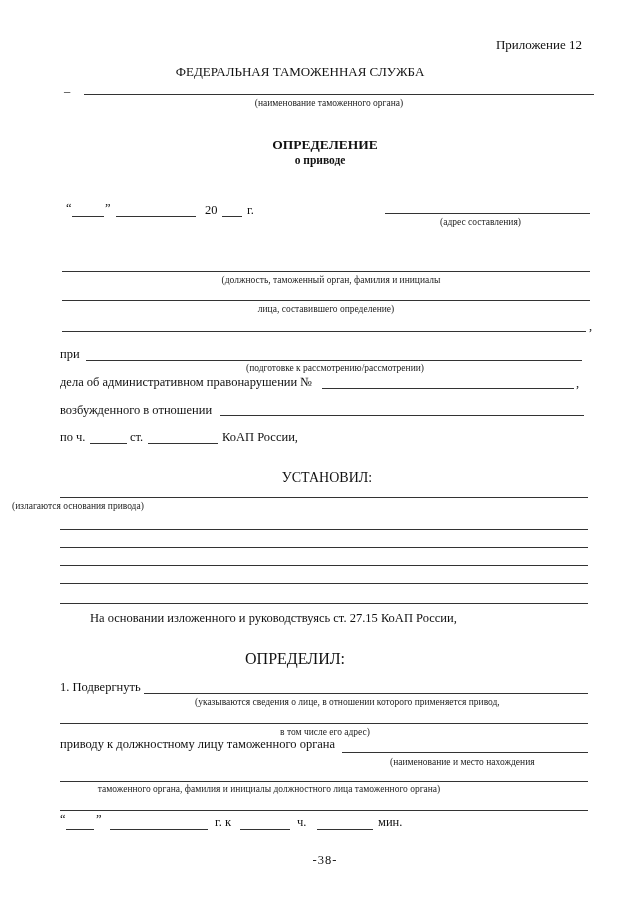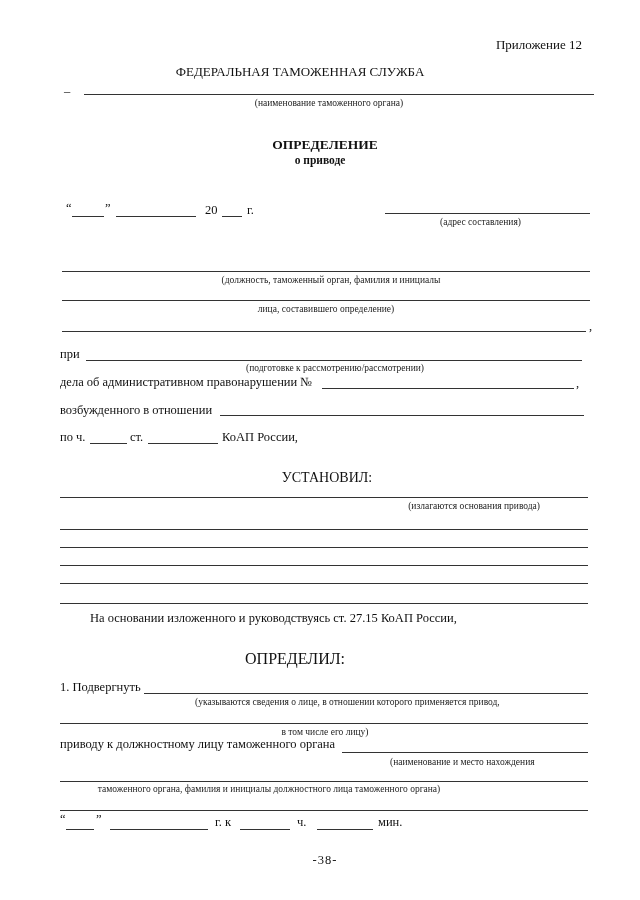--- a/index.html
+++ b/index.html
@@ -50,35 +50,35 @@
 <div class="abs t12" style="left:60px; top:403px;">возбужденного в отношении</div>
 <div class="line" style="left:220px; width:364px; top:415px;"></div>
 <div class="abs t12" style="left:60px; top:430px;">по ч.</div>
 <div class="line" style="left:90px; width:37px; top:443px;"></div>
 <div class="abs t12" style="left:130px; top:430px;">ст.</div>
 <div class="line" style="left:148px; width:70px; top:443px;"></div>
 <div class="abs t12" style="left:222px; top:430px;">КоАП России,</div>
 
 <div class="abs t13" style="left:0; width:640px; top:470px; text-align:center; font-size:14px; padding-left:14px; box-sizing:border-box;">УСТАНОВИЛ:</div>
 <div class="line" style="left:60px; width:528px; top:497px;"></div>
-<div class="abs cap" style="left:8px; width:532px; top:501px; text-align:right; padding-left:12px; box-sizing:border-box;">(излагаются основания привода)</div>
+<div class="abs cap" style="left:0; width:532px; top:501px; text-align:left; padding-left:12px; box-sizing:border-box;">(излагаются основания привода)</div>
 <div class="line" style="left:60px; width:528px; top:529px;"></div>
 <div class="line" style="left:60px; width:528px; top:547px;"></div>
 <div class="line" style="left:60px; width:528px; top:565px;"></div>
 <div class="line" style="left:60px; width:528px; top:583px;"></div>
 <div class="line" style="left:60px; width:528px; top:603px;"></div>
 
 <div class="abs t12" style="left:90px; top:611px;">На основании изложенного и руководствуясь ст. 27.15 КоАП России,</div>
 
 <div class="abs t13" style="left:0; width:576px; top:650px; text-align:center; font-size:16px; padding-left:14px; box-sizing:border-box;">ОПРЕДЕЛИЛ:</div>
 <div class="abs t12" style="left:60px; top:680px;">1. Подвергнуть</div>
 <div class="line" style="left:144px; width:444px; top:693px;"></div>
 <div class="abs cap" style="left:195px; top:697px;">(указываются сведения о лице, в отношении которого применяется привод,</div>
 <div class="line" style="left:60px; width:528px; top:723px;"></div>
-<div class="abs cap" style="left:0; width:640px; top:727px; text-align:center; padding-left:10px; box-sizing:border-box;">в том числе его лицу)</div>
+<div class="abs cap" style="left:0; width:640px; top:727px; text-align:center; padding-left:10px; box-sizing:border-box;">в том числе его адрес)</div>
 <div class="abs t12" style="left:60px; top:737px;">приводу к должностному лицу таможенного органа</div>
 <div class="line" style="left:342px; width:246px; top:752px;"></div>
 <div class="abs cap" style="left:390px; top:757px;">(наименование и место нахождения</div>
 <div class="line" style="left:60px; width:528px; top:781px;"></div>
 <div class="abs cap" style="left:0; width:524px; top:784px; text-align:center; padding-left:14px; box-sizing:border-box;">таможенного органа, фамилия и инициалы должностного лица таможенного органа)</div>
 <div class="line" style="left:60px; width:528px; top:810px;"></div>
 
 <div class="abs t12" style="left:60px; top:812px;">“</div>
 <div class="line" style="left:66px; width:28px; top:829px;"></div>
 <div class="abs t12" style="left:96px; top:812px;">”</div>

